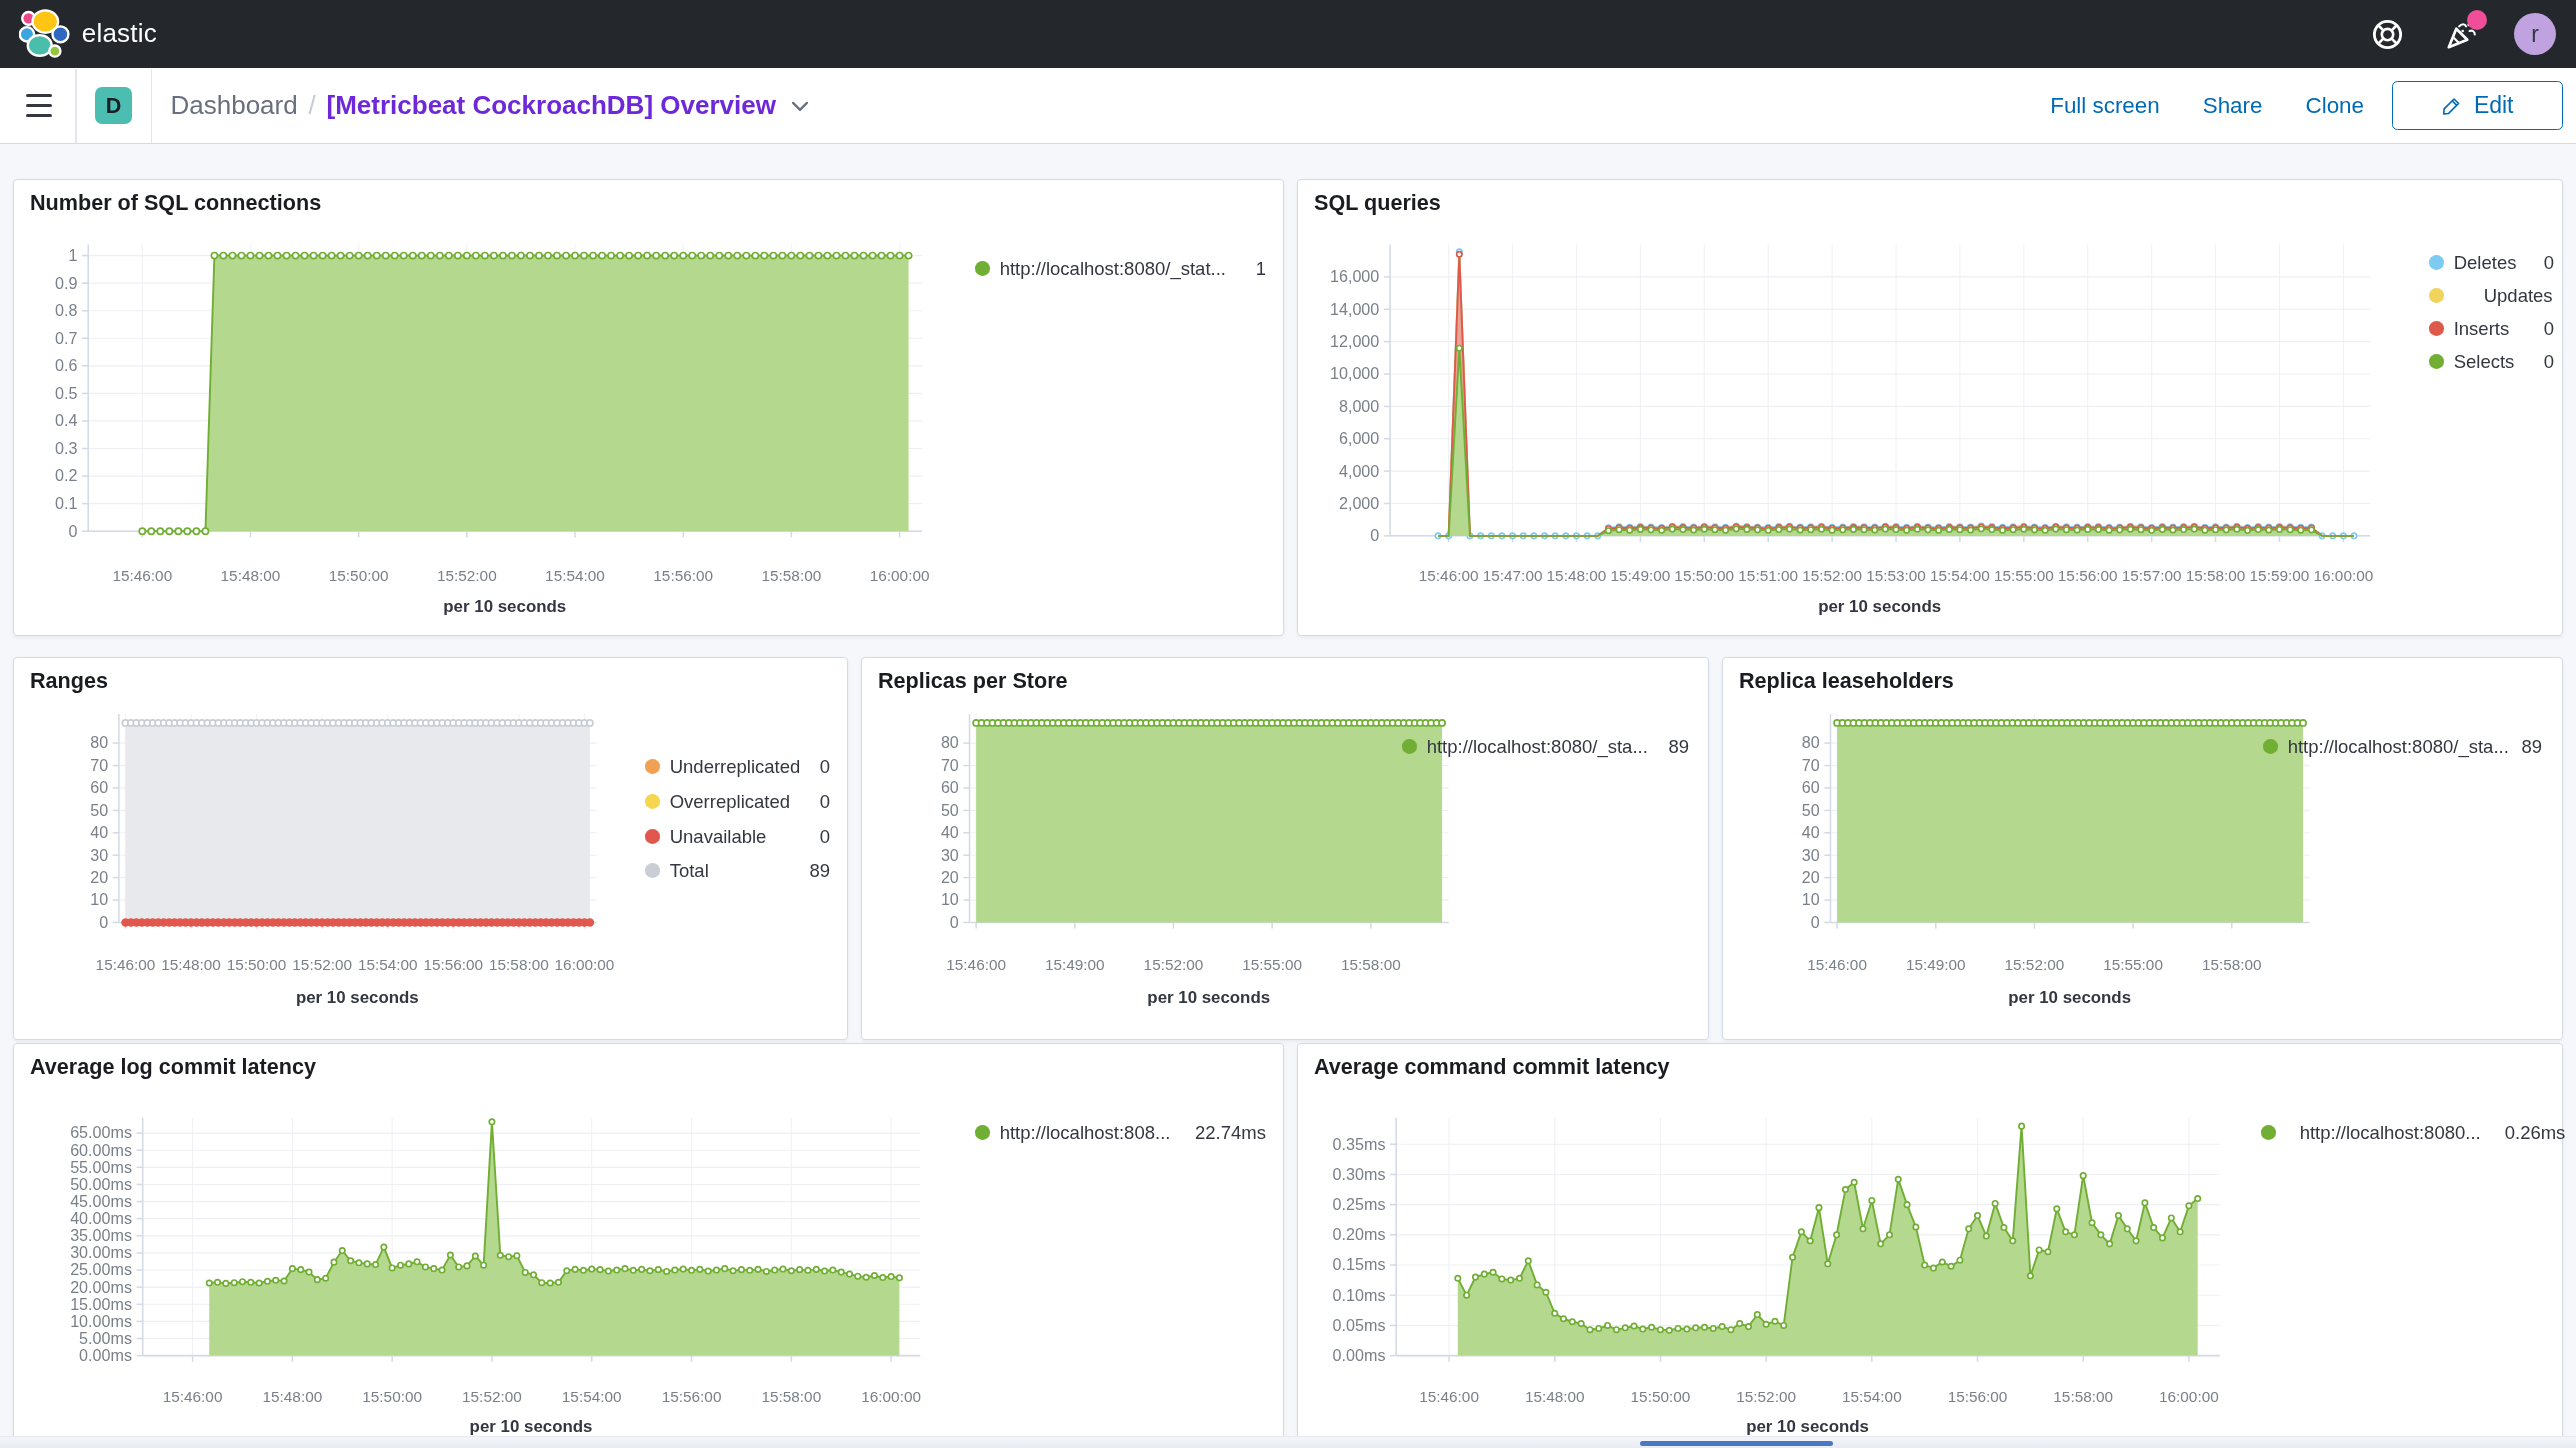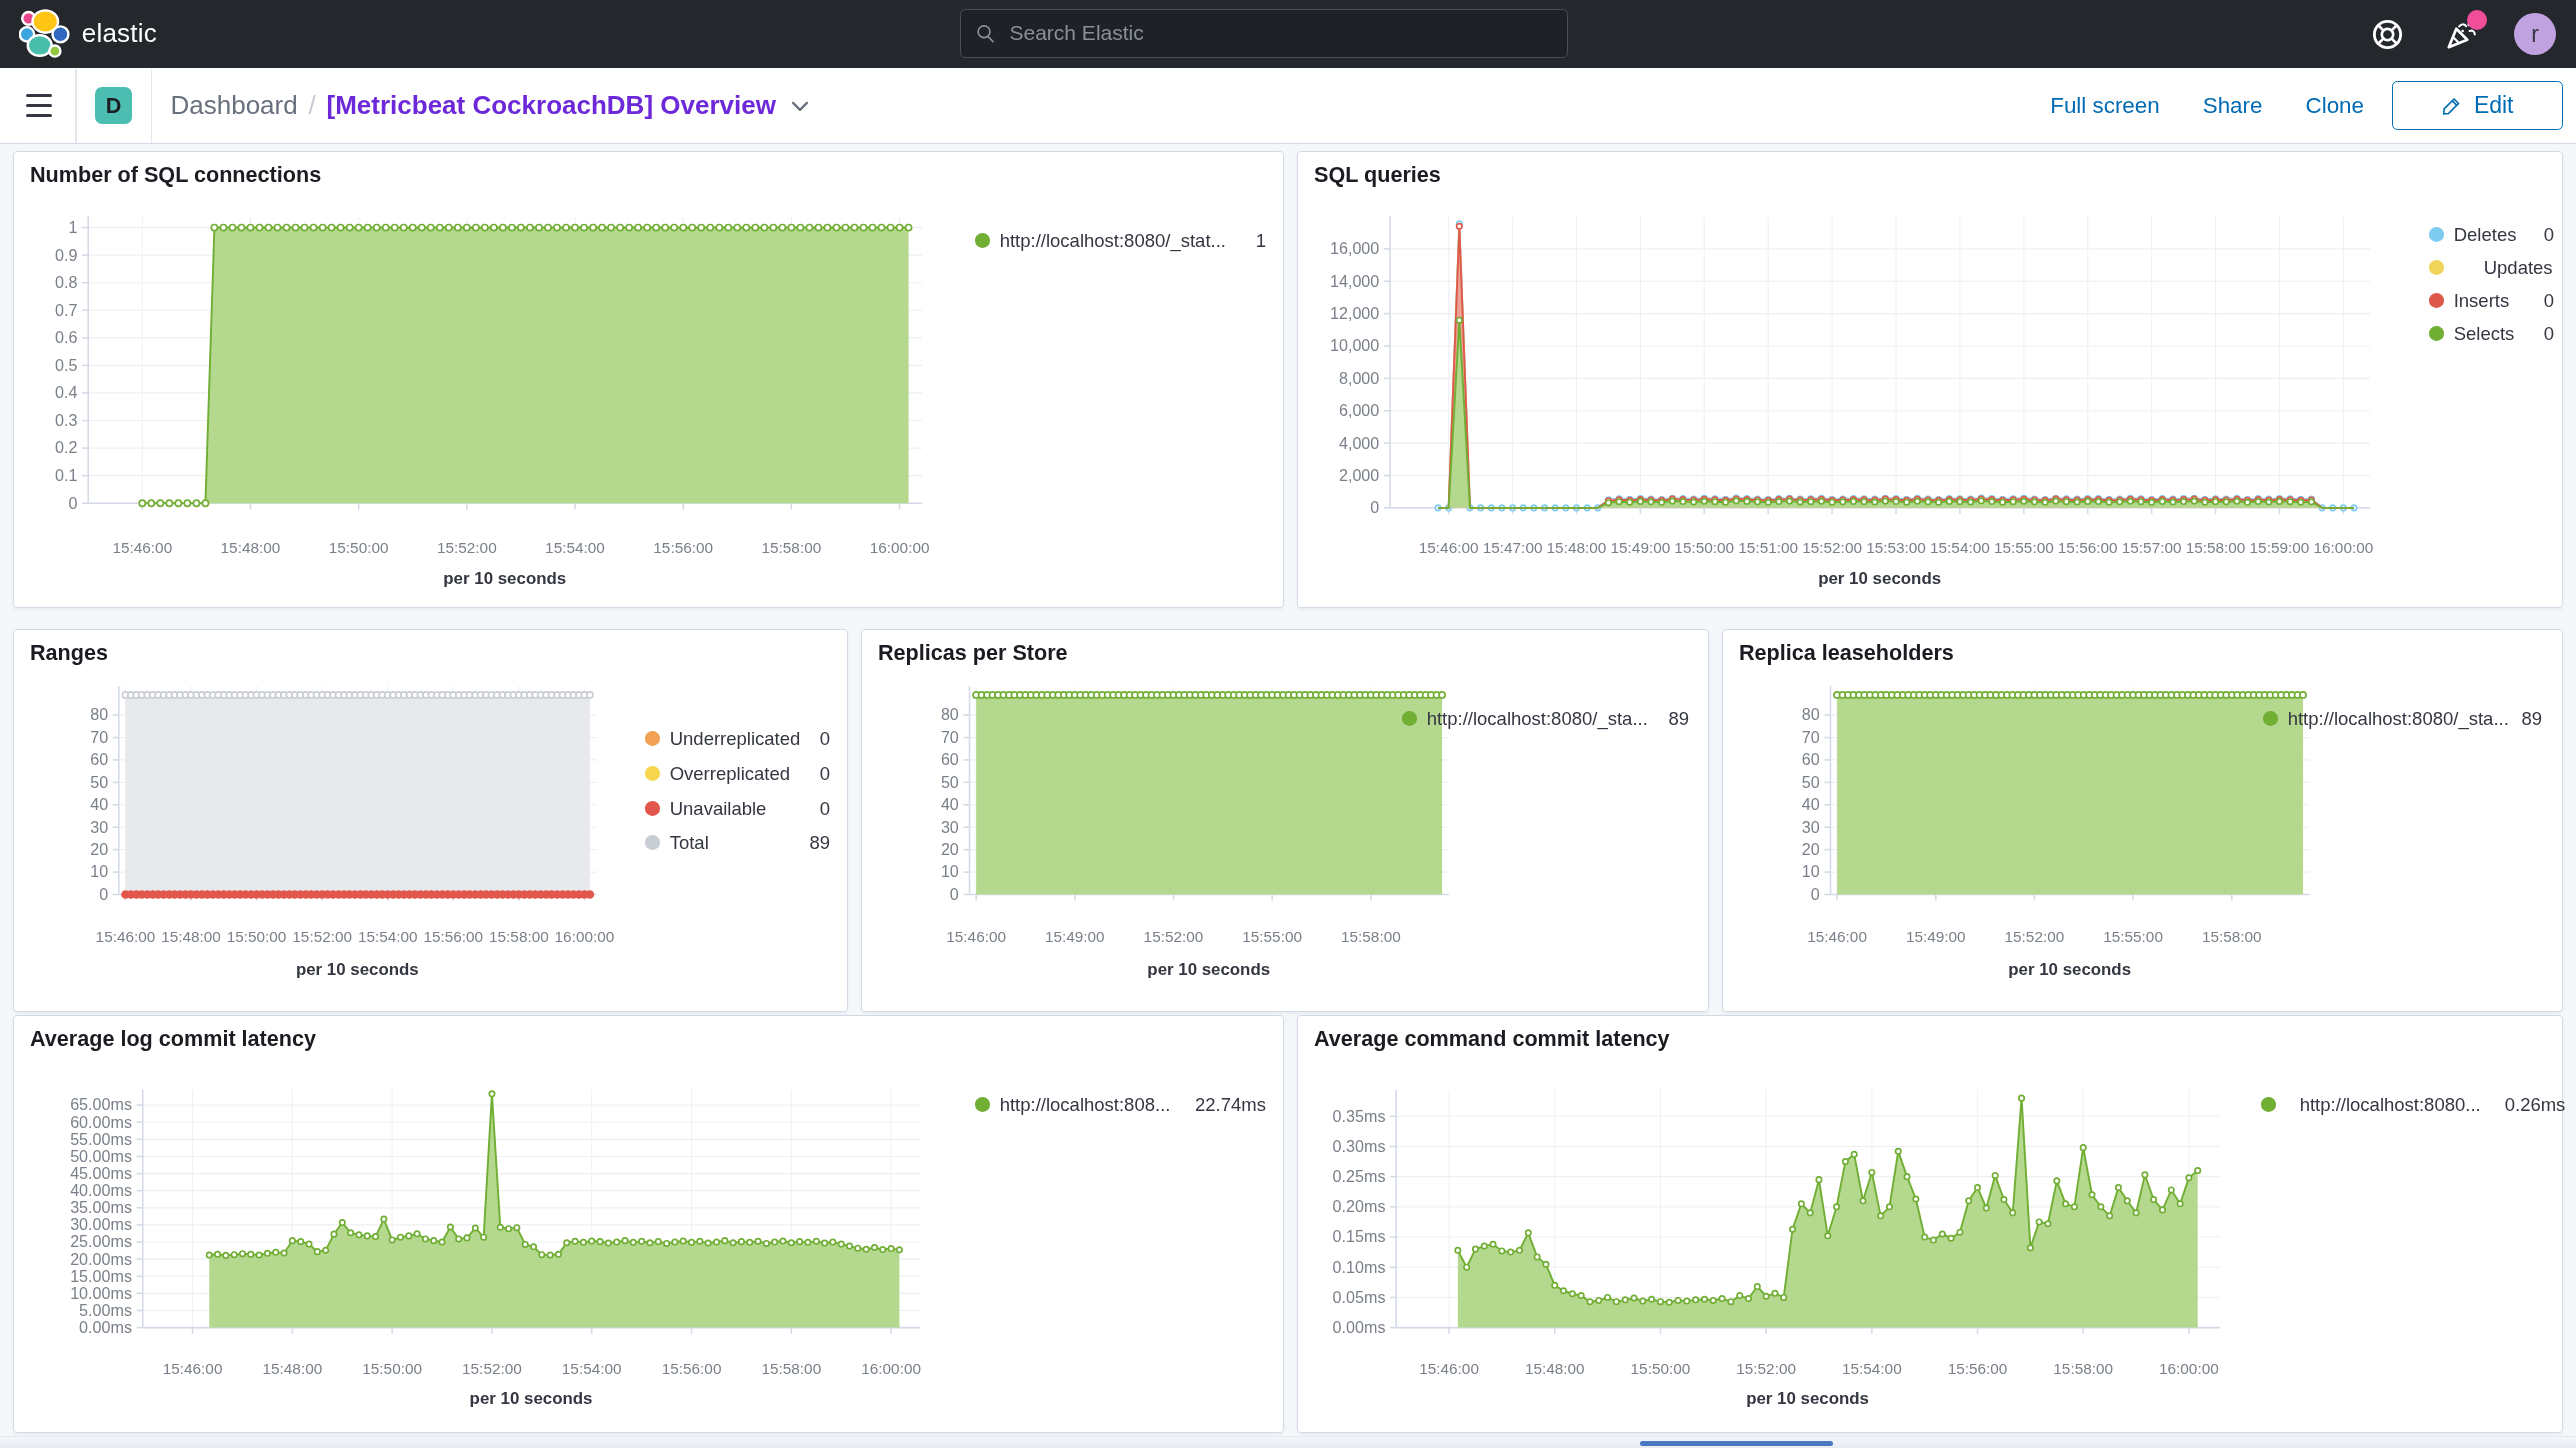--- a/index.html
+++ b/index.html
@@ -36,21 +36,21 @@
   .crumb-chevron{margin-left:3.1px;display:flex;align-items:center;cursor:pointer;}
   .nav-spacer{flex:1;}
   .nav-links{display:flex;align-items:center;gap:43px;font-size:22.4px;color:#006BB4;font-weight:500;}
   .nav-link{cursor:pointer;}
   .edit-btn{margin-left:28px;margin-right:13px;height:49px;min-width:171px;border:1.5px solid #006BB4;border-radius:5.4px;
     color:#006BB4;font-size:23px;font-weight:500;display:flex;align-items:center;justify-content:center;gap:10.8px;
     background:#FFFFFF;cursor:pointer;padding:0 23px;}
 
   
   .panel{position:absolute;background:#FFFFFF;border:0.8px solid #D3DAE6;border-radius:4.6px;
-    box-shadow:0 1.5px 3.1px rgba(152,162,179,.12);}
+    box-shadow:0 1.5px 3.1px rgba(152,162,179,.12);margin-top:28px;}
   .panel-title{position:absolute;left:16px;top:10px;font-size:21.6px;font-weight:700;color:#1A1C21;}
   .chart{position:absolute;left:0;top:0;width:100%;height:100%;font-family:inherit;}
   .vgrid{stroke:#F0F2F5;stroke-width:1.5;}
   .hgrid{stroke:#EDEFF2;stroke-width:1.5;}
   .tickmark{stroke:#D3DAE6;stroke-width:2;}
   .axis{stroke:#D3DAE6;stroke-width:2;fill:none;}
   .xtick{font-size:20px;fill:#7A8089;}
   .ytick{font-size:21px;fill:#7A8089;}
   .xtitle{font-size:22px;font-weight:700;fill:#343741;}
   .mk{stroke-width:2.2;}
@@ -73,27 +73,20 @@
       <ellipse cx="12" cy="13" rx="8" ry="8" fill="#E8478B" stroke="#fff" stroke-width="3"></ellipse>
       <ellipse cx="33" cy="17" rx="16" ry="14" fill="#FEC514" stroke="#fff" stroke-width="3"></ellipse>
       <ellipse cx="10" cy="33" rx="9" ry="9" fill="#3CA5E0" stroke="#fff" stroke-width="3"></ellipse>
       <ellipse cx="52" cy="33" rx="10" ry="10" fill="#2F67C1" stroke="#fff" stroke-width="3"></ellipse>
       <ellipse cx="26" cy="47" rx="15" ry="13" fill="#49BEAB" stroke="#fff" stroke-width="3"></ellipse>
       <ellipse cx="45" cy="54" rx="7" ry="7" fill="#93C83E" stroke="#fff" stroke-width="3"></ellipse>
     </svg>
     <span class="brand">elastic</span>
   </div>
 
-  <div class="searchbar">
-    <svg width="23" height="23" viewBox="0 0 24 24">
-      <circle cx="10" cy="10" r="6.5" fill="none" stroke="#8A9099" stroke-width="1.8"></circle>
-      <line x1="14.5" y1="15.5" x2="20" y2="21" stroke="#8A9099" stroke-width="1.8" stroke-linecap="round"></line>
-    </svg>
-    <input type="text" value="" placeholder="Search Elastic" style="">
-  </div>
 
   <div class="header-icons">
     <div class="hicon">
       <svg width="35" height="35" viewBox="0 0 32 32">
         <circle cx="16" cy="16" r="12" fill="none" stroke="#fff" stroke-width="2.6"></circle>
         <circle cx="16" cy="16" r="5.2" fill="none" stroke="#fff" stroke-width="2.4"></circle>
         <line x1="8" y1="8" x2="12.4" y2="12.4" stroke="#fff" stroke-width="2.4"></line>
         <line x1="24" y1="8" x2="19.6" y2="12.4" stroke="#fff" stroke-width="2.4"></line>
         <line x1="8" y1="24" x2="12.4" y2="19.6" stroke="#fff" stroke-width="2.4"></line>
         <line x1="24" y1="24" x2="19.6" y2="19.6" stroke="#fff" stroke-width="2.4"></line>

